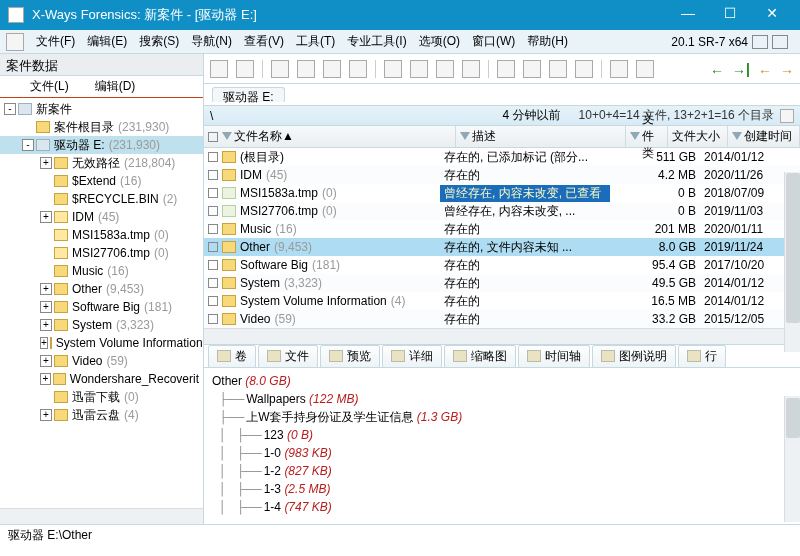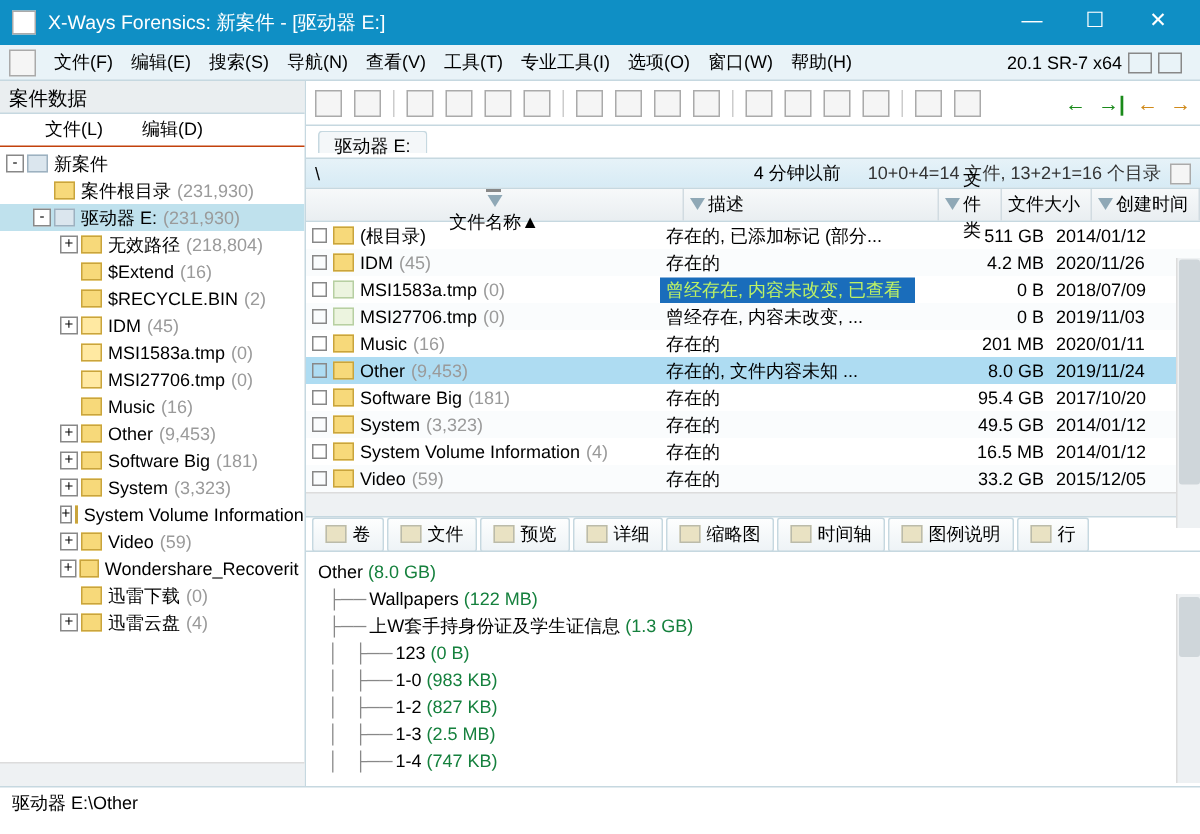--- a/index.html
+++ b/index.html
@@ -39,33 +39,33 @@
 .file-header { height: 22px; background: linear-gradient(#f7f9fa,#e9eef1); border-bottom: 1px solid #c6d8e0; display: flex; align-items: center; }
 .fh-col { border-right: 1px solid #d1dbe1; padding: 0 4px; height: 100%; display: flex; align-items: center; gap: 2px; }
 .fh-filter { width: 10px; height: 10px; border-left: 5px solid transparent; border-right: 5px solid transparent; border-top: 8px solid #8fa8b6; }
 .file-list { flex: 0 0 auto; }
 .file-row { height: 18px; display: flex; align-items: center; }
 .file-row:nth-child(even) { background: #fafcfd; }
 .file-row.sel-file { background: #aedcf2; }
 .fc { padding: 0 4px; overflow: hidden; white-space: nowrap; text-overflow: ellipsis; }
 .c-name { width: 236px; display: flex; align-items: center; }
 .c-desc { width: 170px; }
-.c-desc.highlight { background: #1a6dbb; color: #bef264; }
+.c-desc.highlight { background: #1a6dbb; color: #fef9c3; }
 .c-attr { width: 30px; }
 .c-size { width: 60px; text-align: right; }
 .c-date { width: 82px; }
 .row-folder { width: 14px; height: 12px; background: #f7d97a; border: 1px solid #c9a43c; margin: 0 4px 0 2px; }
 .row-folder.pale { background: #ecf4df; border-color: #b7cfa2; }
 .check { width: 10px; height: 10px; border: 1px solid #888; margin-right: 2px; }
 .lower-tabs { height: 24px; border-top: 1px solid #c6d8e0; border-bottom: 1px solid #c6d8e0; display: flex; align-items: center; padding: 0 4px; background: #fff; gap: 2px; }
 .ltab { display: flex; align-items: center; gap: 4px; padding: 2px 8px; border: 1px solid #c6d8e0; border-radius: 2px; background: linear-gradient(#fdfefe,#eef3f6); }
 .ltab-icon { width: 14px; height: 12px; background: #e9e2c3; border: 1px solid #bba; }
 .preview-pane { flex: 1; background: #fff; font-family: Consolas, monospace; font-size: 14px; padding: 4px 8px; overflow: hidden; line-height: 18px; }
 .preview-line { white-space: pre; }
-.preview-line .gray { color: #15803d; }
+.preview-line .gray { color: #b91c1c; font-style: italic; }
 .tree-branch { color: #888; margin-right: 2px; }
 .scroller-v { position: absolute; right: 0; width: 16px; background: #eef1f3; border-left: 1px solid #dcdcdc; }
 .scroller-v .thumb { width: 14px; background: #cfd6da; margin: 1px; border-radius: 2px; }
 .statusbar { height: 22px; border-top: 1px solid #c6d8e0; display: flex; align-items: center; padding: 0 8px; background: #fff; font-size: 13px; }
 .hscroll { height: 16px; background: #eef1f3; border-top: 1px solid #dcdcdc; }
 </style>
 </head>
 <body>
 
 <div class="titlebar">
@@ -241,21 +241,21 @@
     </div>
 
     <div class="path-bar">
       <span class="crumb">\</span>
       <span style="margin-right:18px;">4 分钟以前</span>
       <span class="path-summary">10+0+4=14 文件, 13+2+1=16 个目录</span>
       <div class="tool-icon" style="margin-left:6px;width:14px;height:14px;"></div>
     </div>
 
     <div class="file-header">
-      <div class="fh-col" style="width:252px;flex-direction:column;">
+      <div class="fh-col" style="width:252px;">
           <div class="check"></div>
           <div class="fh-filter"></div>
           <span>文件名称▲</span>
         </div>
       <div class="fh-col" style="width:170px;">
           <div class="fh-filter"></div>
           <span>描述</span>
         </div>
       <div class="fh-col" style="width:42px;">
           <div class="fh-filter"></div>

